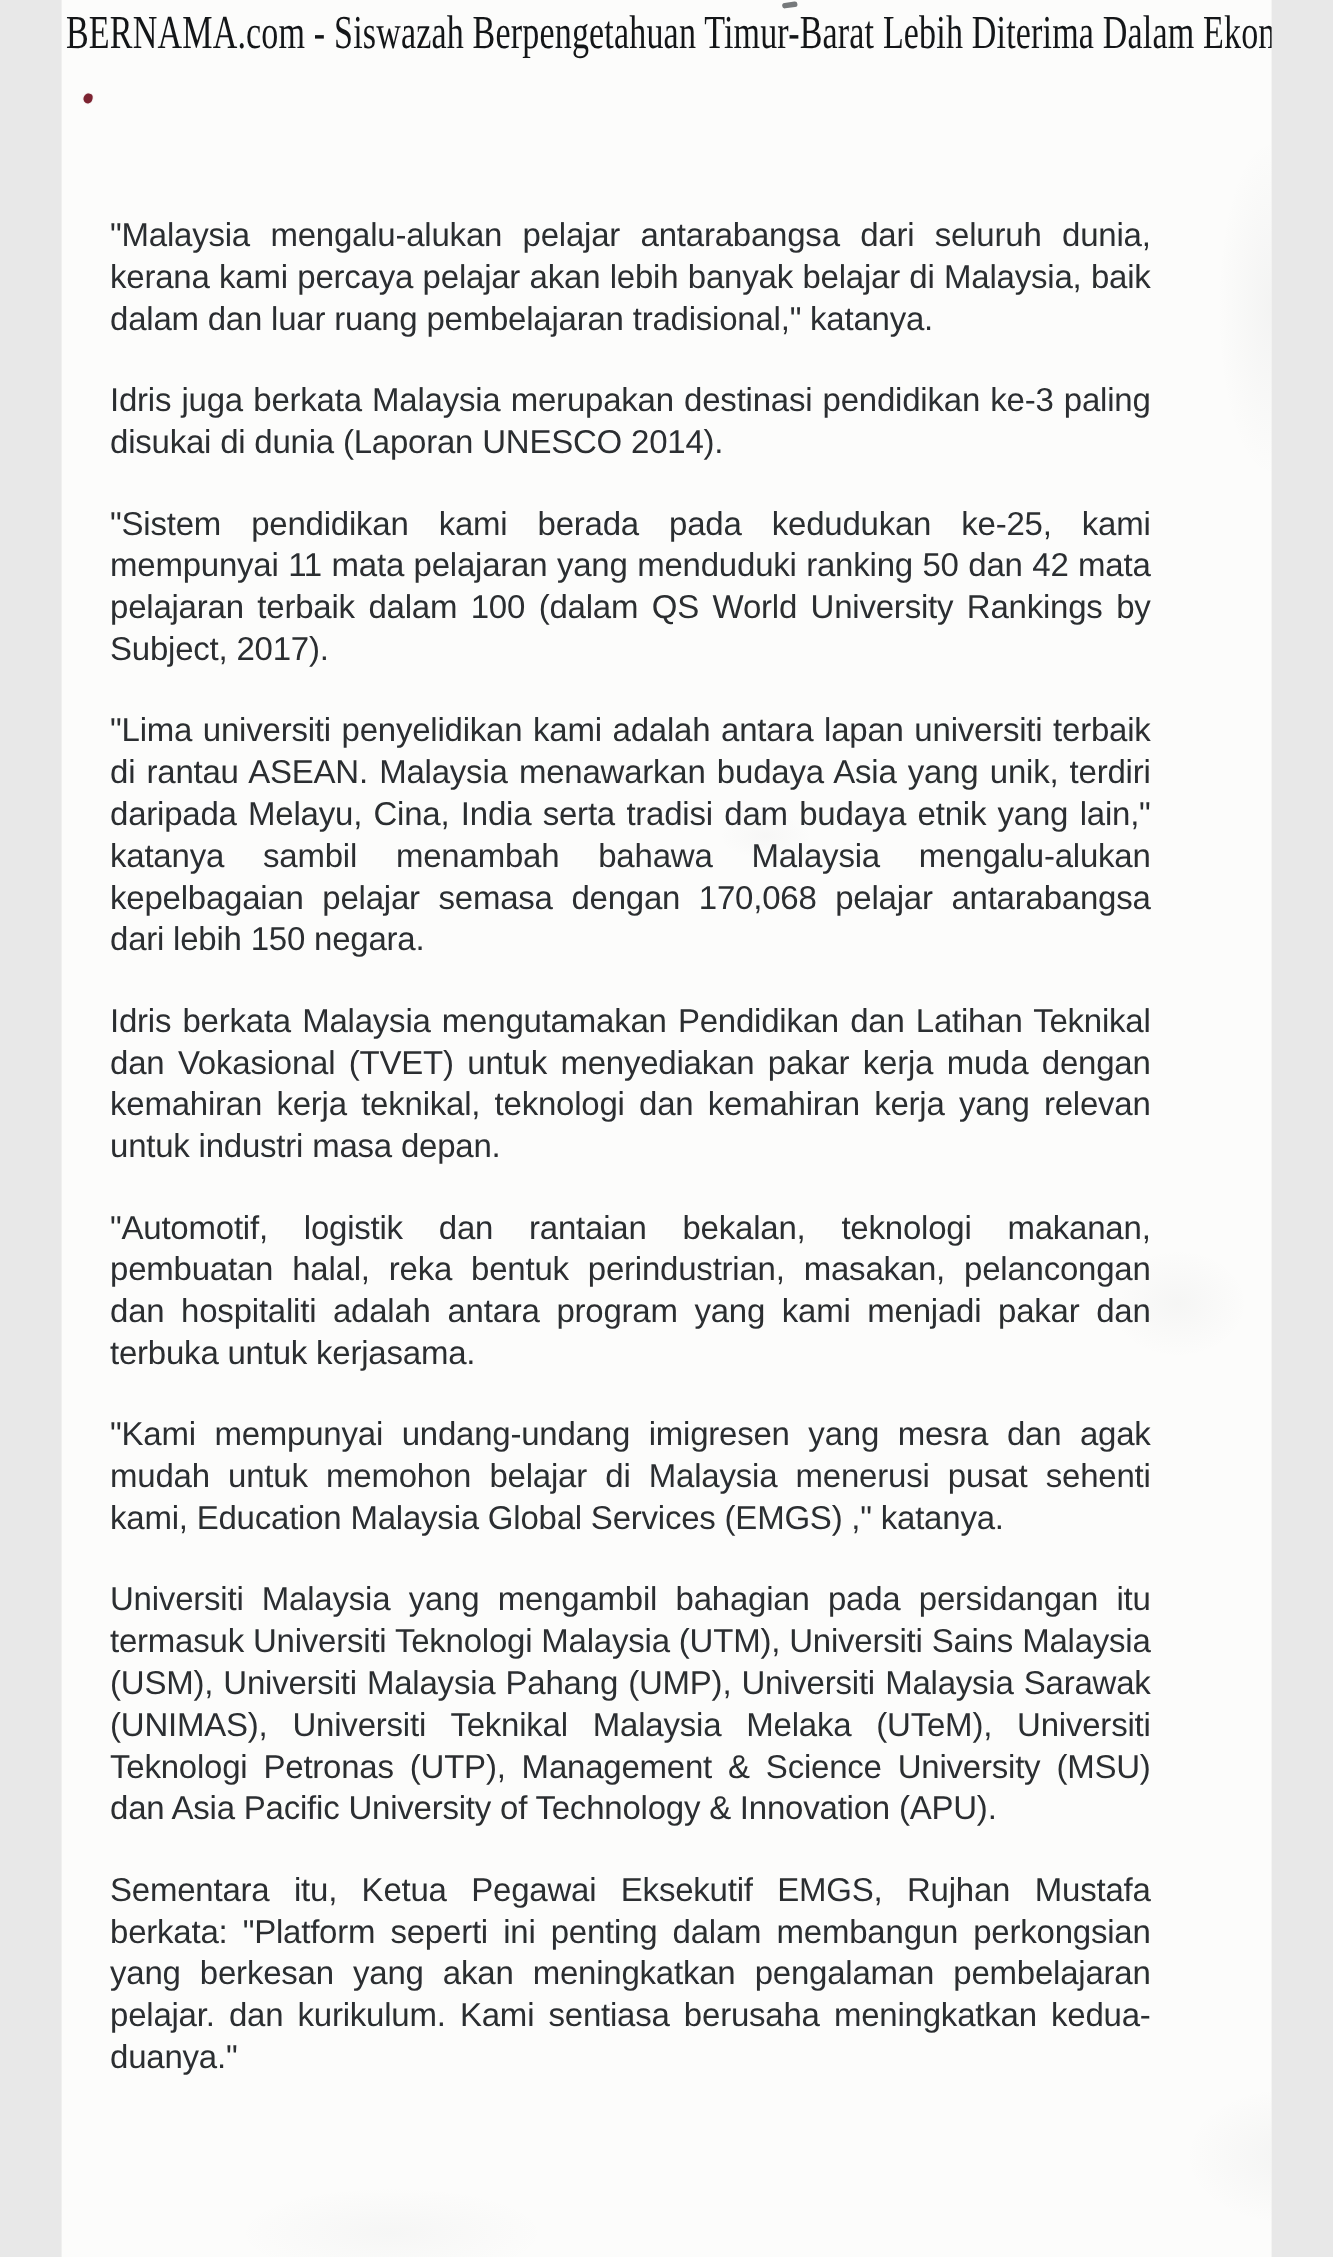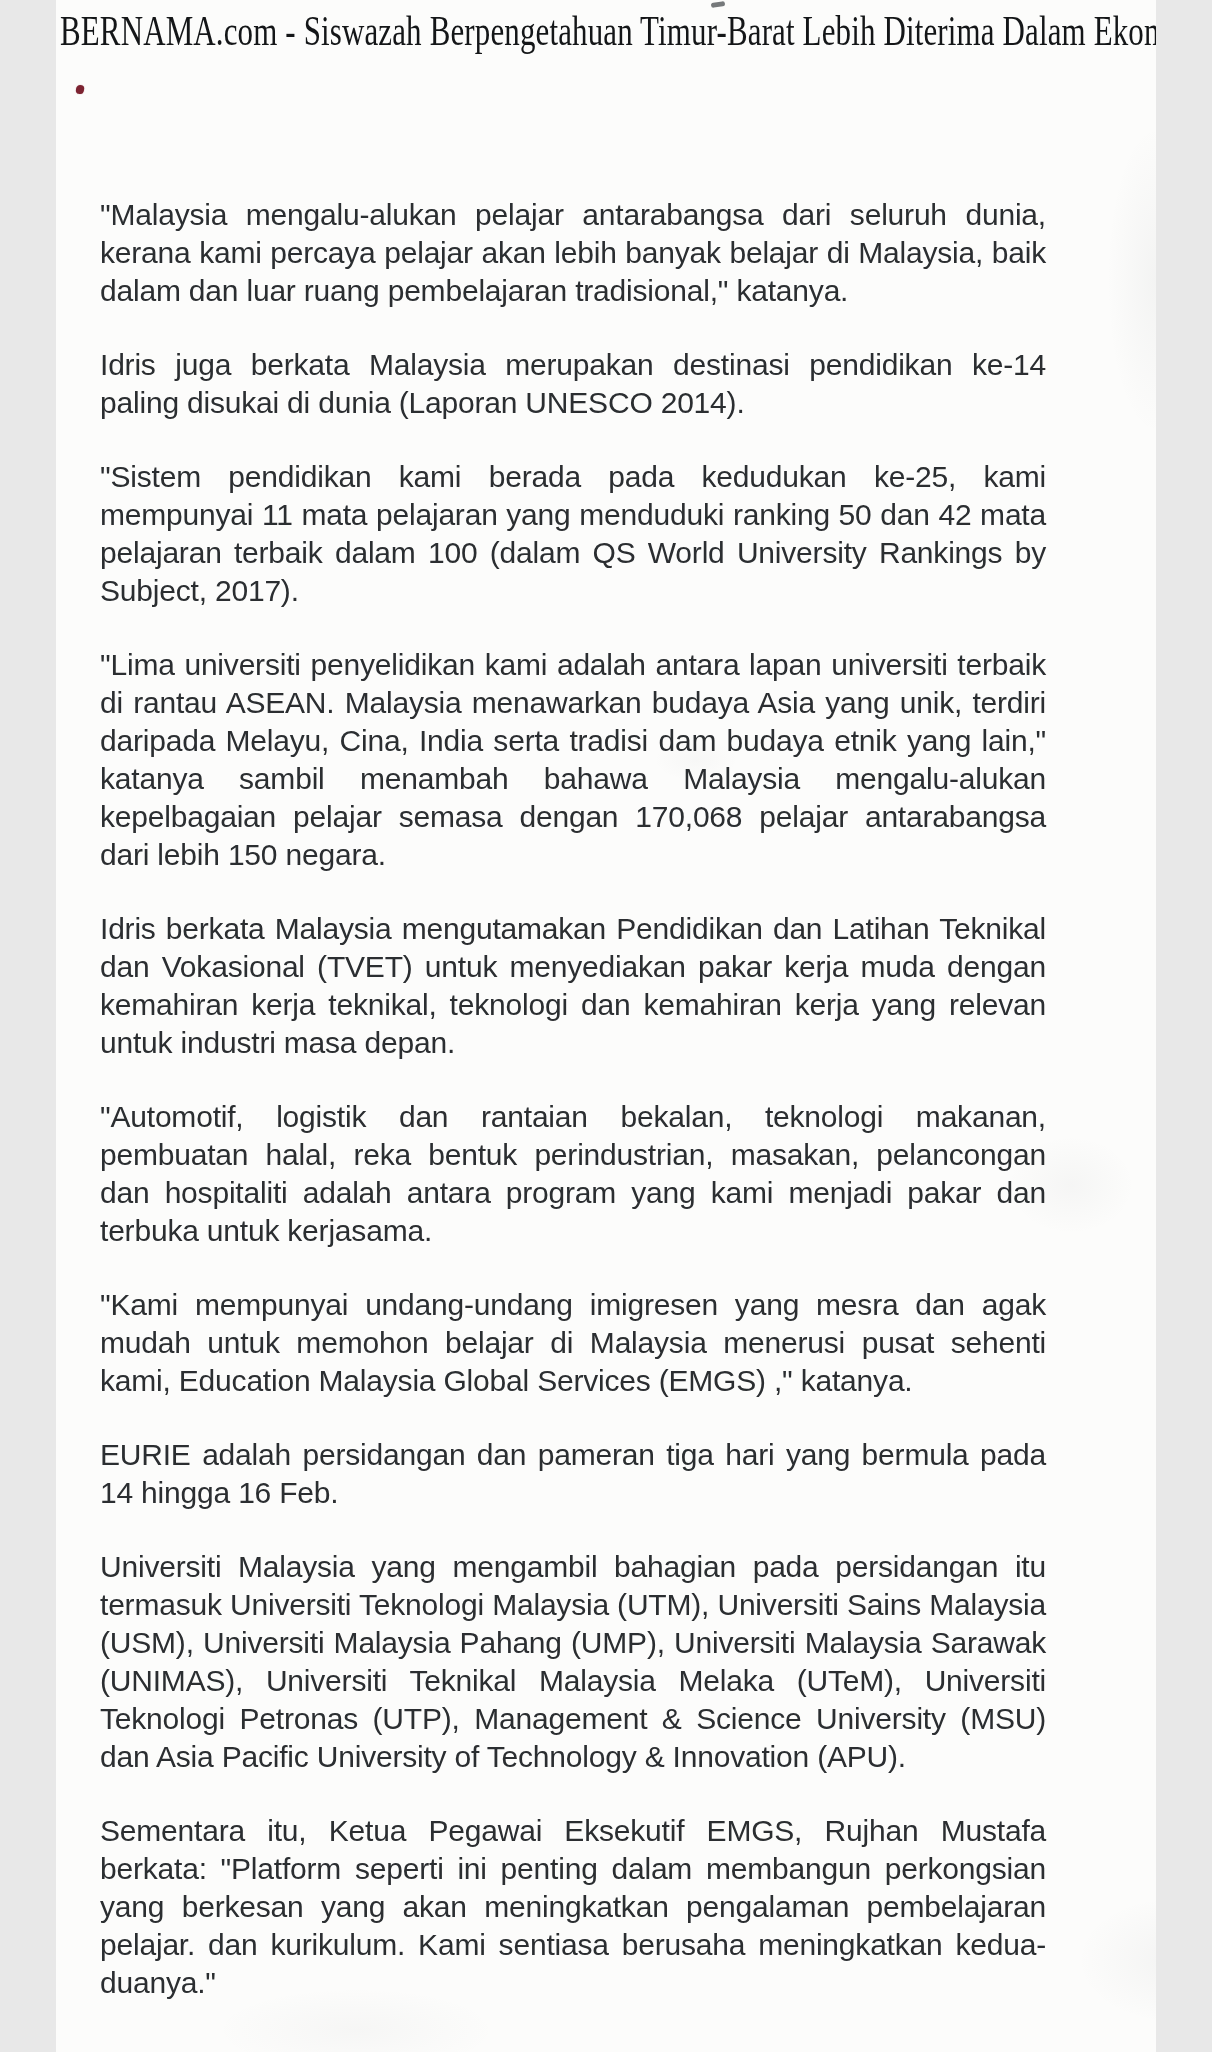--- a/index.html
+++ b/index.html
@@ -89,24 +89,23 @@
   <div class="scan-noise"></div>
 
   <h1 class="doc-title">BERNAMA.com - Siswazah Berpengetahuan Timur-Barat Lebih Diterima Dalam Ekono..</h1>
 
   <div class="top-smudge"></div>
 
   <div class="red-speck"></div>
 
   <main class="article-body">
       <p class="para">"Malaysia mengalu-alukan pelajar antarabangsa dari seluruh dunia, kerana kami percaya pelajar akan lebih banyak belajar di Malaysia, baik dalam dan luar ruang pembelajaran tradisional," katanya.</p>
-      <p class="para">Idris juga berkata Malaysia merupakan destinasi pendidikan ke-14 paling disukai di dunia (Laporan UNESCO 2014).</p>
+      <p class="para">Idris juga berkata Malaysia merupakan destinasi pendidikan ke-3 paling disukai di dunia (Laporan UNESCO 2014).</p>
       <p class="para">"Sistem pendidikan kami berada pada kedudukan ke-25, kami mempunyai 11 mata pelajaran yang menduduki ranking 50 dan 42 mata pelajaran terbaik dalam 100 (dalam QS World University Rankings by Subject, 2017).</p>
       <p class="para">"Lima universiti penyelidikan kami adalah antara lapan universiti terbaik di rantau ASEAN. Malaysia menawarkan budaya Asia yang unik, terdiri daripada Melayu, Cina, India serta tradisi dam budaya etnik yang lain," katanya sambil menambah bahawa Malaysia mengalu-alukan kepelbagaian pelajar semasa dengan 170,068 pelajar antarabangsa dari lebih 150 negara.</p>
       <p class="para">Idris berkata Malaysia mengutamakan Pendidikan dan Latihan Teknikal dan Vokasional (TVET) untuk menyediakan pakar kerja muda dengan kemahiran kerja teknikal, teknologi dan kemahiran kerja yang relevan untuk industri masa depan.</p>
       <p class="para">"Automotif, logistik dan rantaian bekalan, teknologi makanan, pembuatan halal, reka bentuk perindustrian, masakan, pelancongan dan hospitaliti adalah antara program yang kami menjadi pakar dan terbuka untuk kerjasama.</p>
       <p class="para">"Kami mempunyai undang-undang imigresen yang mesra dan agak mudah untuk memohon belajar di Malaysia menerusi pusat sehenti kami, Education Malaysia Global Services (EMGS) ," katanya.</p>
-      <p class="para">EURIE adalah persidangan dan pameran tiga hari yang bermula pada 14 hingga 16 Feb.</p>
       <p class="para">Universiti Malaysia yang mengambil bahagian pada persidangan itu termasuk Universiti Teknologi Malaysia (UTM), Universiti Sains Malaysia (USM), Universiti Malaysia Pahang (UMP), Universiti Malaysia Sarawak (UNIMAS), Universiti Teknikal Malaysia Melaka (UTeM), Universiti Teknologi Petronas (UTP), Management &amp; Science University (MSU) dan Asia Pacific University of Technology &amp; Innovation (APU).</p>
       <p class="para">Sementara itu, Ketua Pegawai Eksekutif EMGS, Rujhan Mustafa berkata: "Platform seperti ini penting dalam membangun perkongsian yang berkesan yang akan meningkatkan pengalaman pembelajaran pelajar. dan kurikulum. Kami sentiasa berusaha meningkatkan kedua-duanya."</p>
     </main>
 
 </div>
 
 </body></html>

